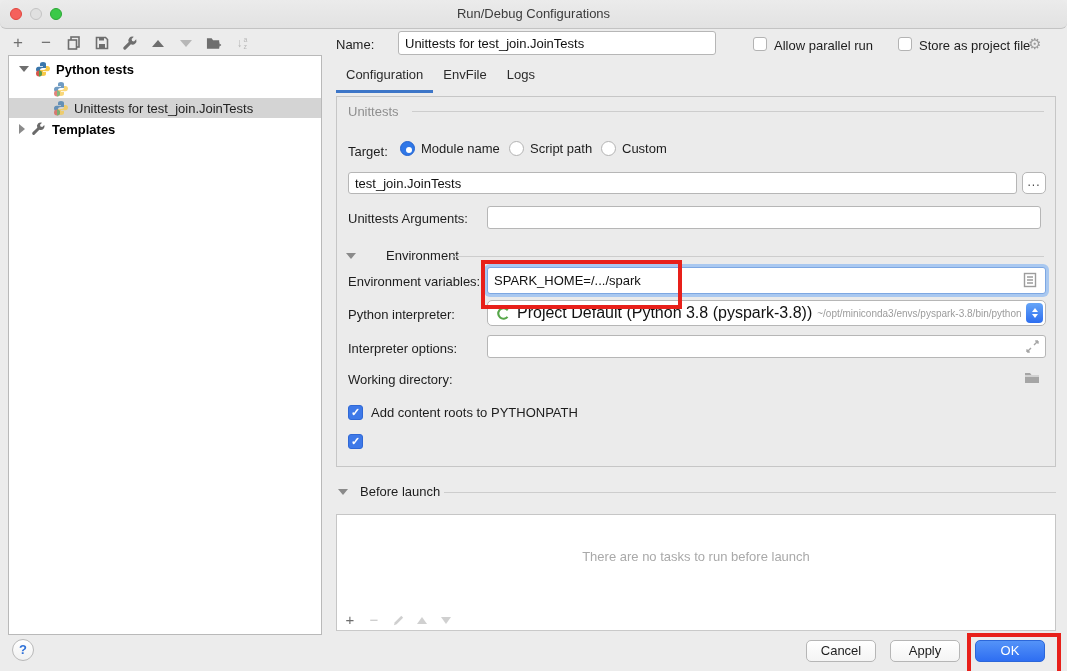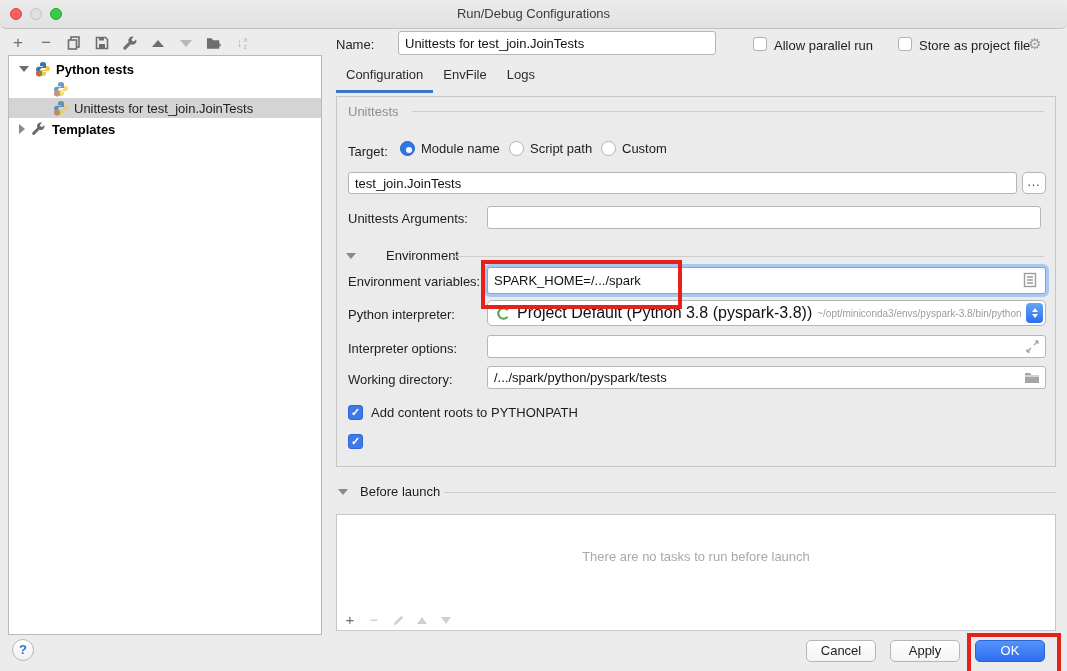--- a/index.html
+++ b/index.html
@@ -288,21 +288,20 @@
 
   <div class="lbl" style="left:348px;top:341px;">Interpreter options:</div>
   <input class="tfield" style="left: 487px; top: 335px; width: 559px; height: 23px;" readonly="" value="">
   <span class="field-icon" style="left:1026px;top:339px;">
     <svg width="13" height="13" viewBox="0 0 13 13">
         <path d="M8 5l4-4m0 0H9.2M12 1v2.8M5 8l-4 4m0 0h2.8M1 12V9.2" stroke="#a5a5a5" stroke-width="1.4" fill="none"></path>
       </svg>
   </span>
 
   <div class="lbl" style="left:348px;top:372px;">Working directory:</div>
-  <input class="tfield" style="left: 487px; top: 366px; width: 559px; height: 23px;" readonly="" value="/.../spark/python/pyspark/tests">
   <span class="field-icon" style="left:1024px;top:370px;">
     <svg width="16" height="13" viewBox="0 0 16 13">
         <path d="M1 2h5l1.5 2H15v8H1z" fill="#a5a5a5"></path>
         <path d="M1 5h14" stroke="#fff" stroke-width="1"></path>
       </svg>
   </span>
 
   <div class="check-row" style="left:348px;top:405px;">
     <span class="cb">✓</span>
     <span>Add content roots to PYTHONPATH</span>

